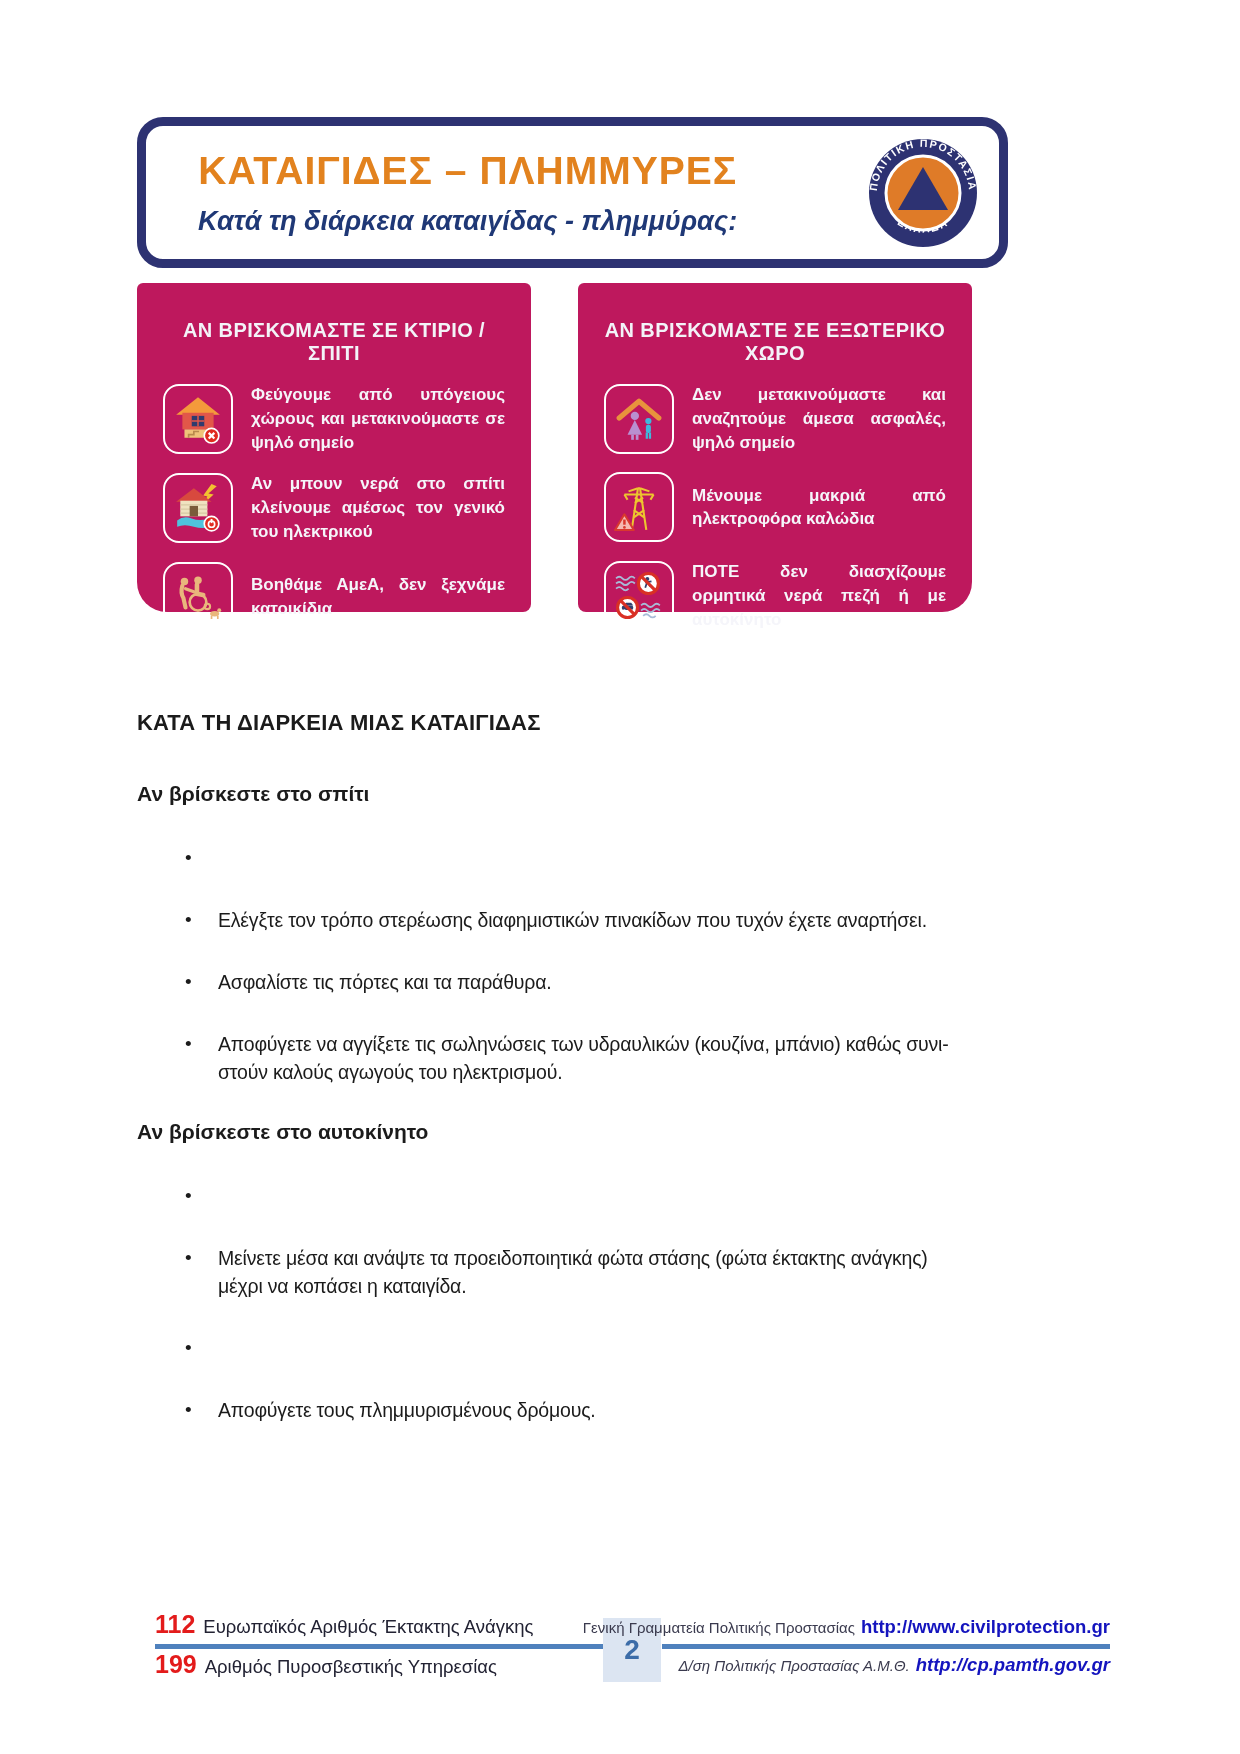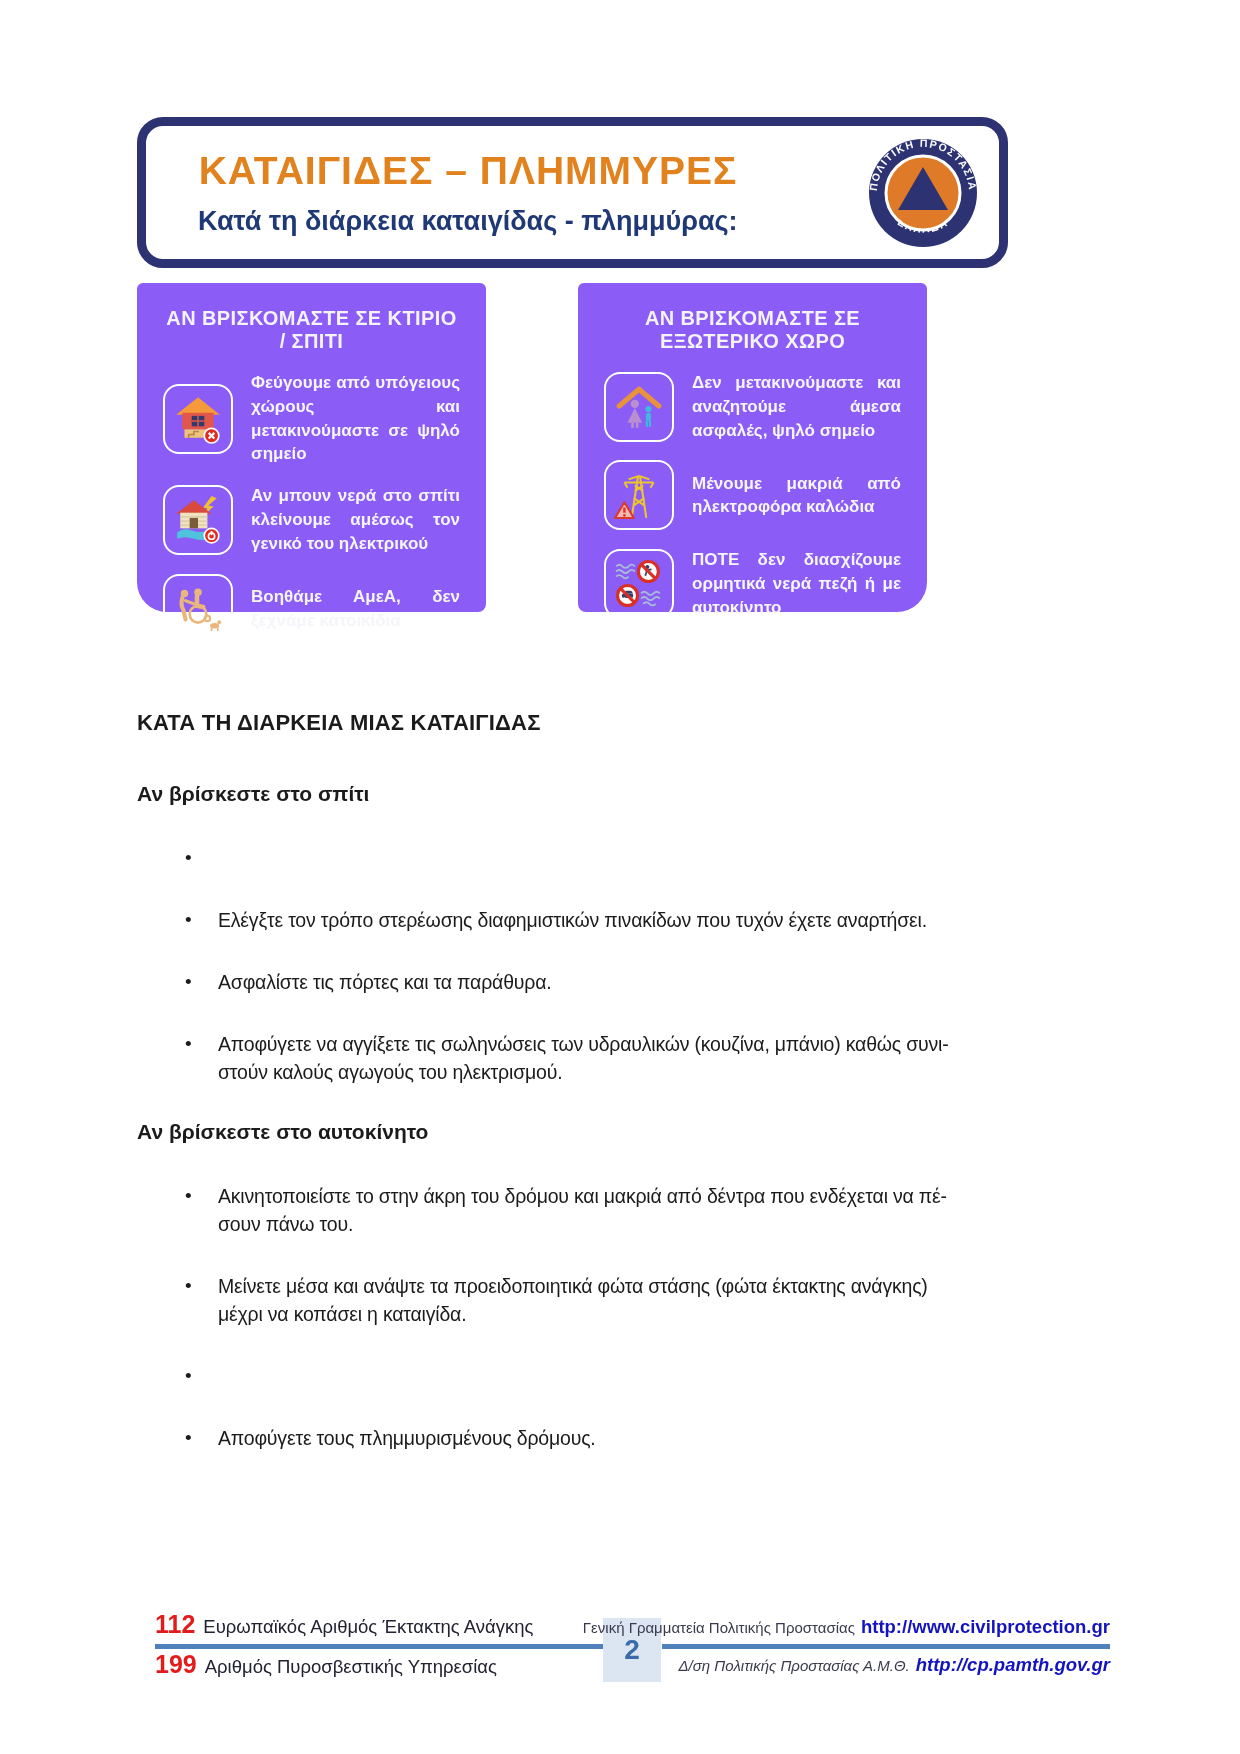--- a/index.html
+++ b/index.html
@@ -5,26 +5,26 @@
   html,body{margin:0;padding:0;background:#ffffff;}
   #page{position:relative;width:1240px;height:1754px;background:#ffffff;overflow:hidden;
         font-family:"Liberation Sans", sans-serif;}
 
   
   .banner{position:absolute;left:137px;top:117px;width:871px;height:151px;
           background:#ffffff;border:9px solid #2D3272;border-radius:26px;
           box-sizing:border-box;display:flex;align-items:center;justify-content:space-between;
           padding:6px 14px 6px 52px;text-align:right;}
   .banner-title{font-size:39px;font-weight:bold;color:#E2821E;letter-spacing:1px;margin-bottom:13px;}
-  .banner-subtitle{font-size:27px;font-weight:bold;color:#1F3876;}
+  .banner-subtitle{font-size:27px;font-weight:bold;color:#1F3876;font-style:italic;}
   .logo{width:112px;height:112px;flex:0 0 auto;margin-right:6px;}
 
   
-  .panel{position:absolute;top:283px;width:349px;height:329px;background:#8b5cf6;
-         box-sizing:border-box;padding:20px 26px;color:#fff;}
+  .panel{position:absolute;top:283px;width:394px;height:329px;background:#be185d;
+         box-sizing:border-box;padding:32px 26px;color:#fff;}
   .panel-left{left:137px;border-radius:6px 6px 8px 30px;}
   .panel-right{left:578px;border-radius:6px 6px 30px 8px;}
   .panel-title{text-align:center;font-weight:bold;font-size:20px;letter-spacing:.4px;
                color:#F3F3F8;margin:4px 0 18px 0;}
   .panel-item{display:flex;align-items:center;margin-bottom:18px;}
   .tile{width:70px;height:70px;flex:0 0 auto;border:2.5px solid #ffffff;border-radius:16px;
         box-sizing:border-box;display:flex;align-items:center;justify-content:center;}
   .tile svg{width:50px;height:50px;}
   .item-text{margin-left:18px;font-size:17px;font-weight:bold;line-height:1.4;
              text-align:justify;color:#F5F5FA;}
@@ -225,22 +225,20 @@
 στούν καλούς αγωγούς του ηλεκτρισμού.</span>
           </li>
       </ul>
     </div>
 
     <div class="group">
       <h3>Αν βρίσκεστε στο αυτοκίνητο</h3>
       <ul>
         <li>
             <span class="dot">•</span>
-            <span class="bt">Ακινητοποιείστε το στην άκρη του δρόμου και μακριά από δέντρα που ενδέχεται να πέ-
-σουν πάνω του.</span>
           </li>
         <li>
             <span class="dot">•</span>
             <span class="bt">Μείνετε μέσα και ανάψτε τα προειδοποιητικά φώτα στάσης (φώτα έκτακτης ανάγκης)
 μέχρι να κοπάσει η καταιγίδα.</span>
           </li>
         <li>
             <span class="dot">•</span>
           </li>
         <li>

